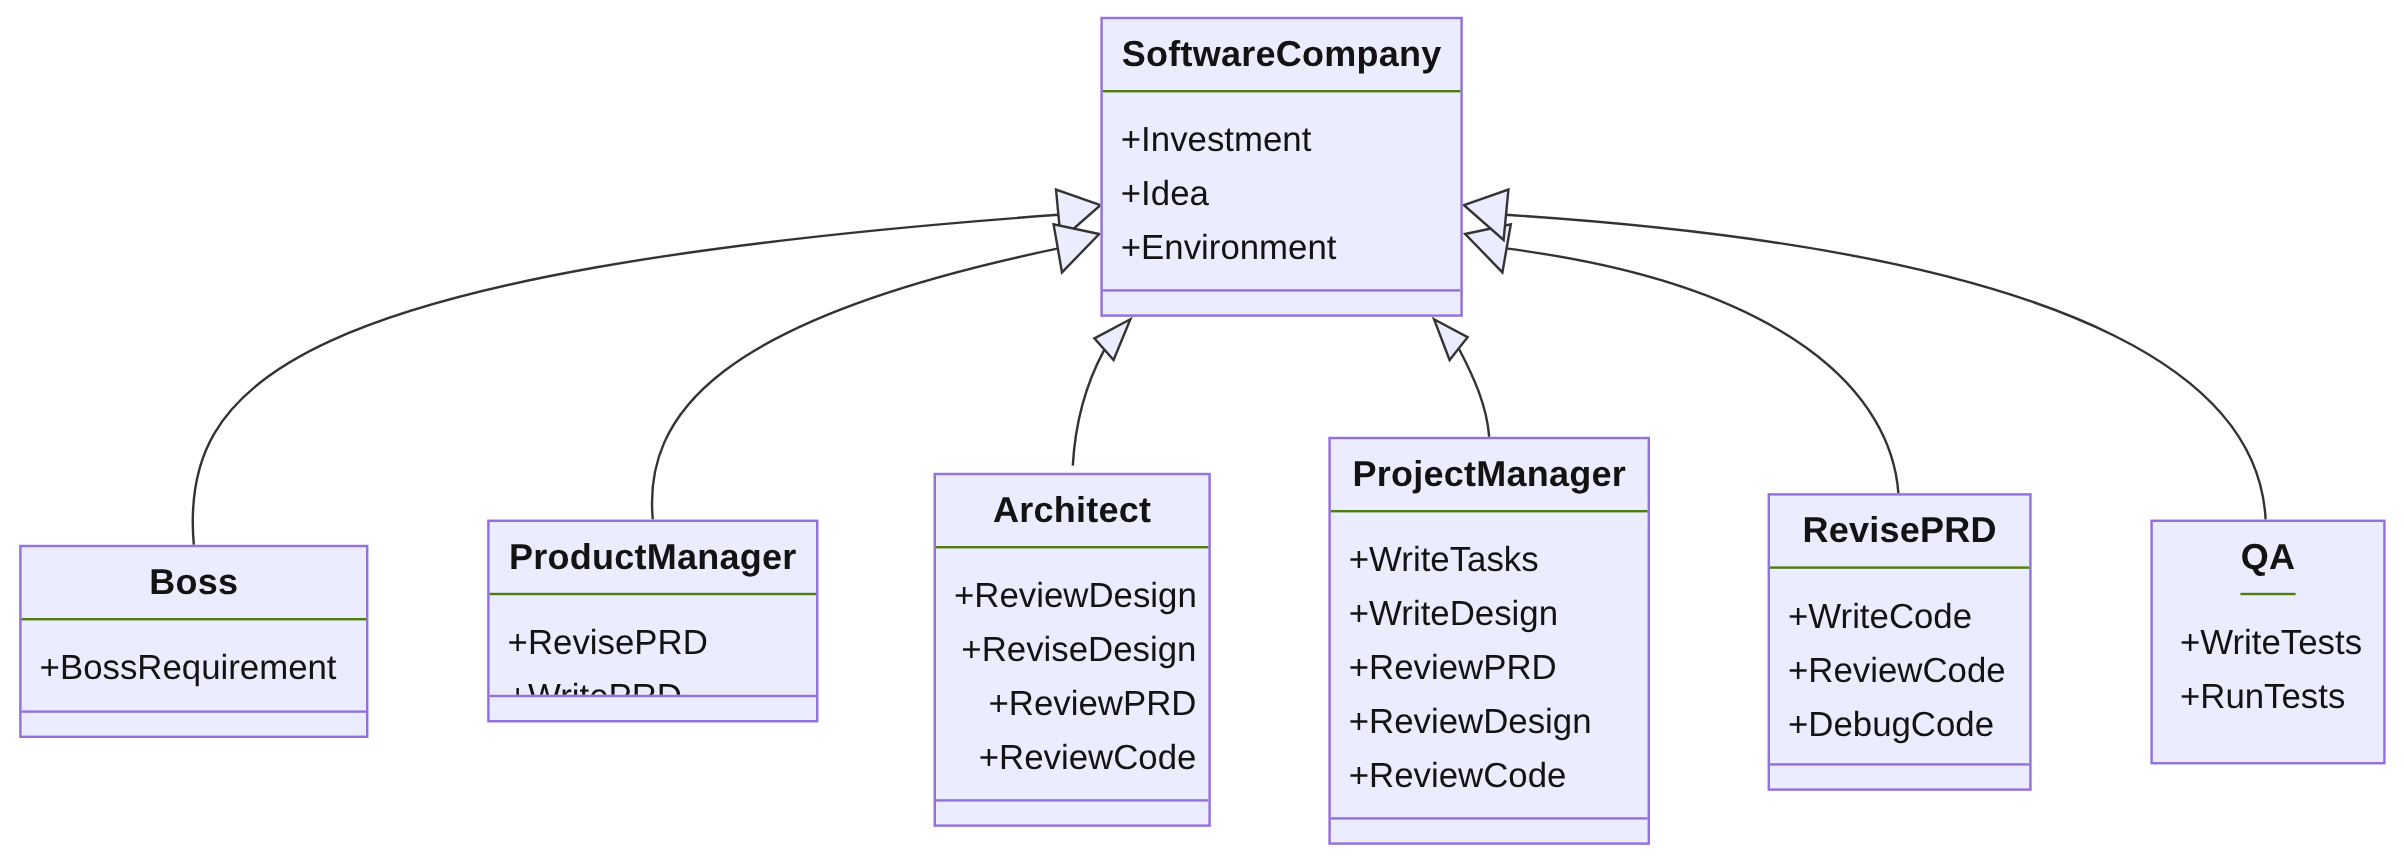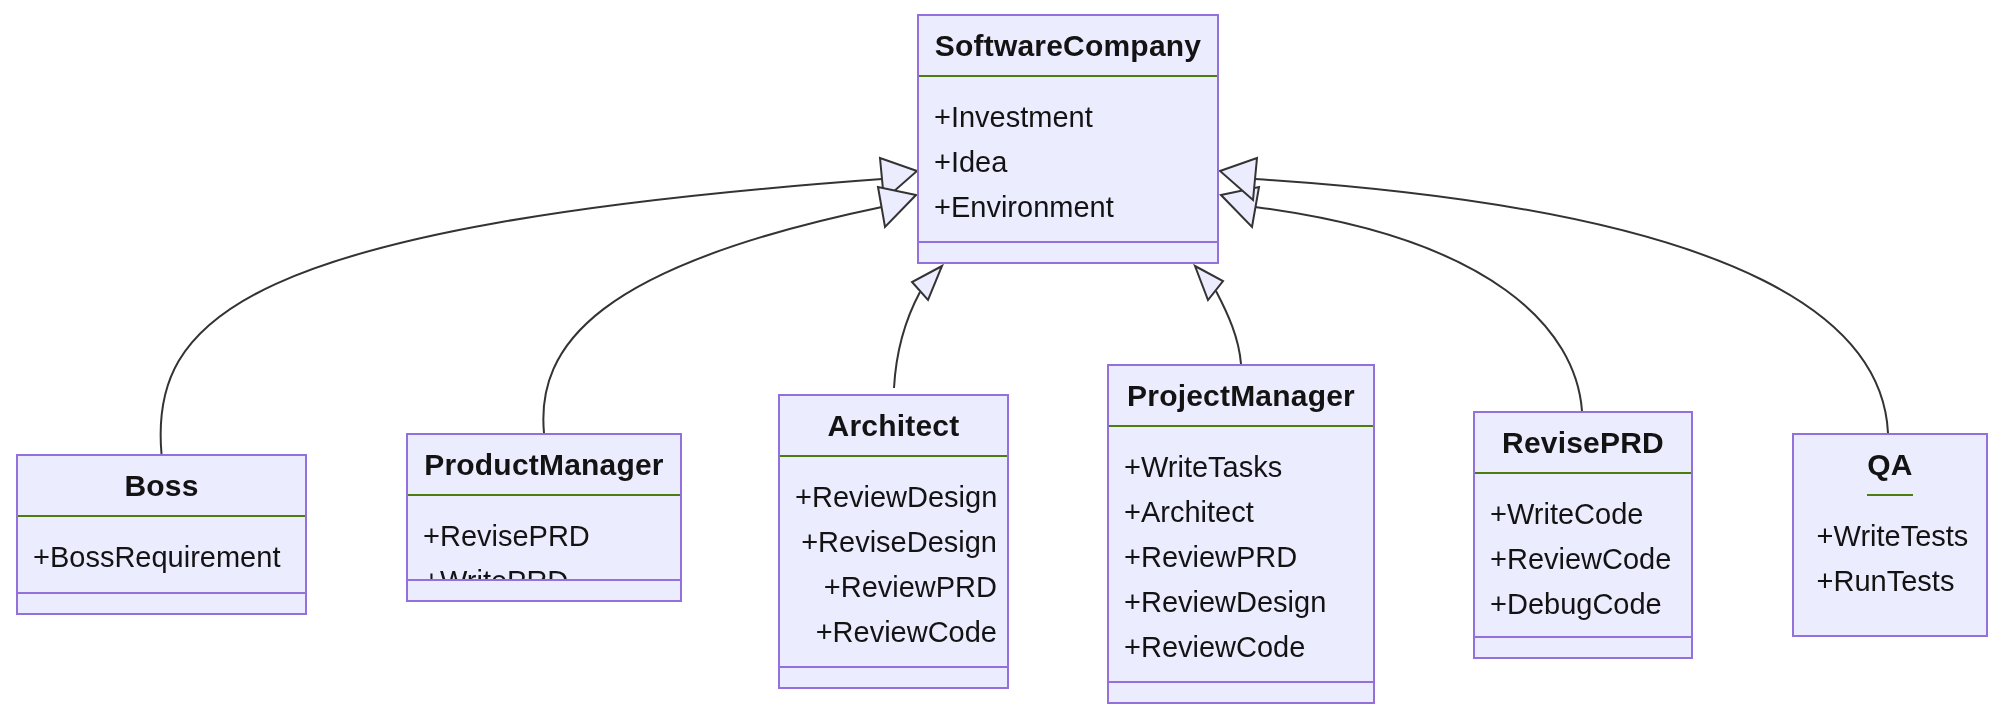--- a/index.html
+++ b/index.html
@@ -127,21 +127,21 @@
     <div class="uml-attr">+ReviewPRD</div>
     <div class="uml-attr">+ReviewCode</div>
   </div>
   <div class="uml-methods"></div>
 </div>
 
 <div class="uml-class" id="box-projectmanager">
   <div class="uml-title">ProjectManager</div>
   <div class="uml-attrs">
     <div class="uml-attr">+WriteTasks</div>
-    <div class="uml-attr">+Architect</div>
+    <div class="uml-attr">+WriteDesign</div>
     <div class="uml-attr">+ReviewPRD</div>
     <div class="uml-attr">+ReviewDesign</div>
     <div class="uml-attr">+ReviewCode</div>
   </div>
   <div class="uml-methods"></div>
 </div>
 
 <div class="uml-class" id="box-engineer">
   <div class="uml-title">RevisePRD</div>
   <div class="uml-attrs">

